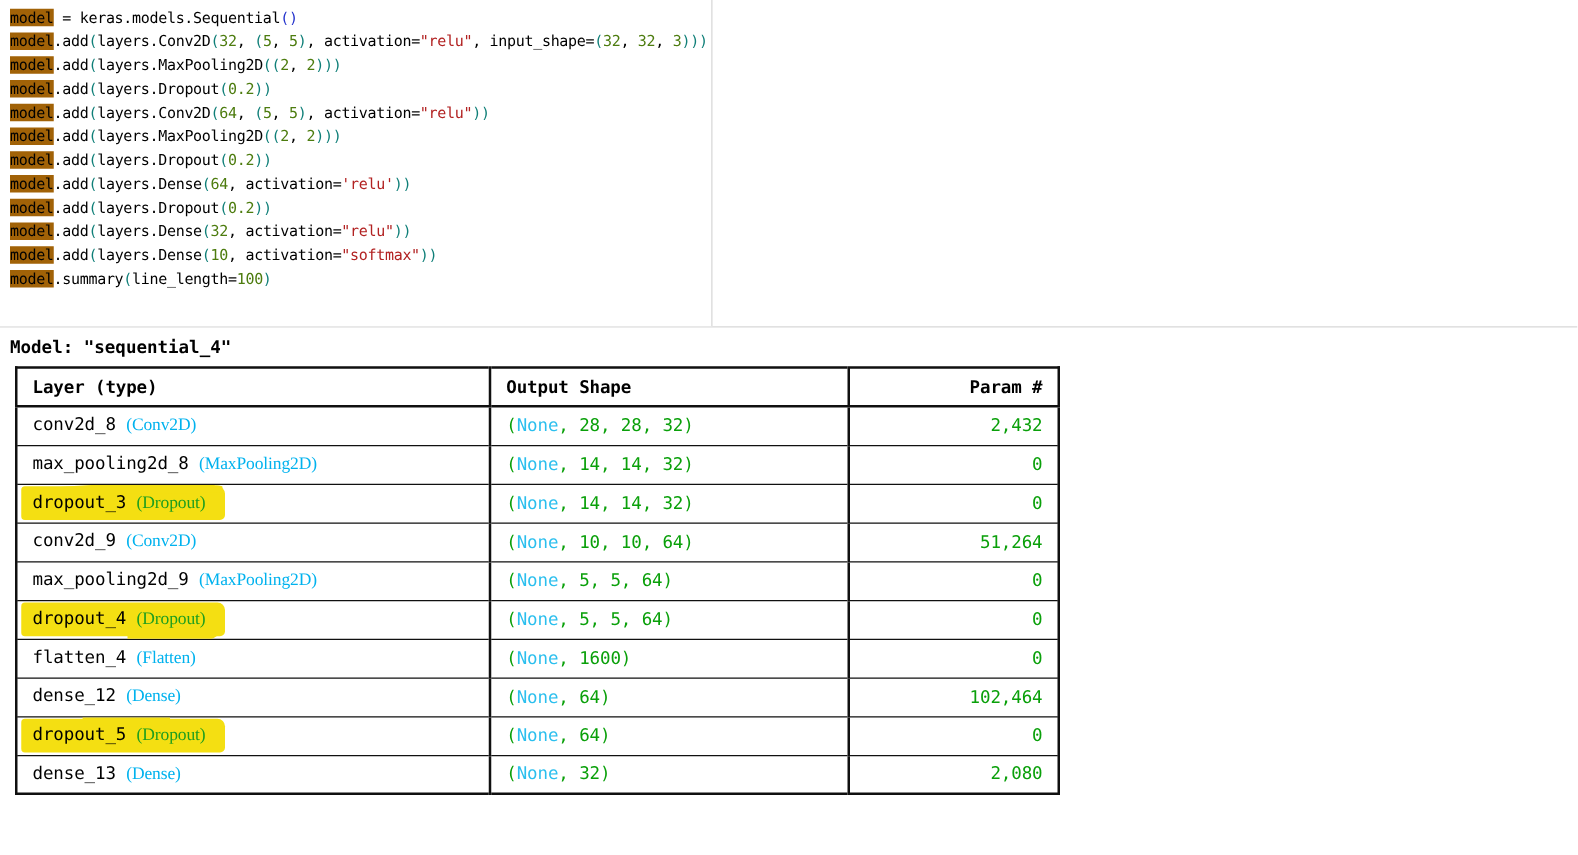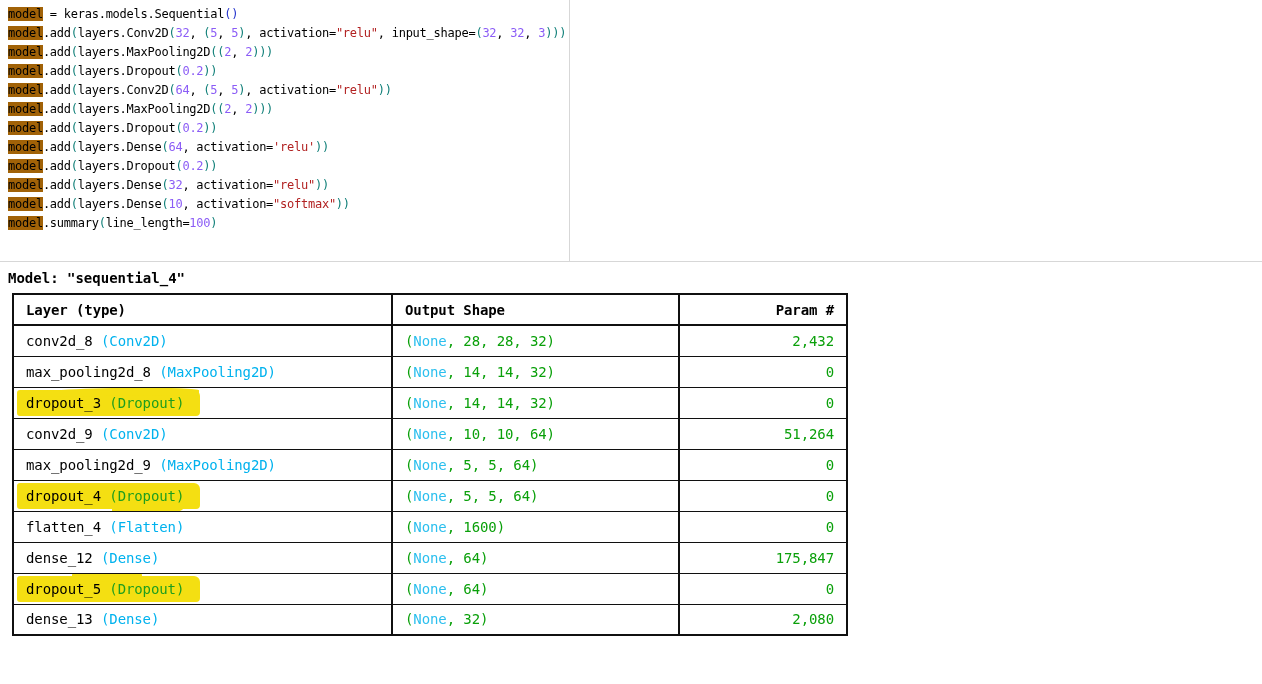--- a/index.html
+++ b/index.html
@@ -5,21 +5,21 @@
   * { margin:0; padding:0; box-sizing:border-box; }
   html,body { width:1262px; height:684px; background:#ffffff; overflow:hidden;
               font-family:"DejaVu Sans Mono","Liberation Mono",monospace; }
 
   
   .top-section { width:1262px; height:262px; border-bottom:1px solid #d7d7d7; background:#fff; }
   .code-pane   { width:570px; height:261px; border-right:1px solid #d7d7d7; background:#fff;
                  padding:5px 0 0 8px; }
   .code-line   { white-space:pre; font-size:12px; line-height:19px; letter-spacing:-0.25px; color:#000; }
   .tk-pln { color:#000000; }
-  .tk-num { color:#8b5cf6; }
+  .tk-num { color:#4d7c0f; }
   .tk-str { color:#b22222; }
   .tk-pt  { color:#0f7f78; }
   .tk-pb  { color:#2433cc; }
   .tk-var { color:#000000; background:#a16207; }
 
   
   .output-area { padding:8px 0 0 8px; }
   .model-title { font-size:14px; font-weight:bold; color:#000; white-space:pre; }
 
   table.summary { border-collapse:collapse; margin:7px 0 12px 4px; table-layout:fixed; background:#fff;padding-left:12px; }
@@ -27,21 +27,21 @@
   table.summary col.c2 { width:287px; }
   table.summary col.c3 { width:168px; }
   table.summary th, table.summary td {
       font-size:14px; letter-spacing:-0.1px; white-space:pre; overflow:hidden;
       border:1px solid #101010; padding:0 12px; }
   table.summary { border:2px solid #101010; }
   table.summary th { height:31px; font-weight:bold; text-align:left; border-bottom:2px solid #101010; border-left:2px solid #101010;}
   table.summary td { height:31px; border-left:2px solid #101010; }
   table.summary th:first-child, table.summary td:first-child { border-left:none; }
   table.summary th.num, table.summary td.num { text-align:right; }
-  .cls   { color:#00b2ee; }
+  .cls   { color:#00b2ee;font-family:Liberation Serif, serif; }
   .shp-g { color:#0aa00a; }
   .shp-c { color:#2bbfee; }
   .param { color:#0aa00a; }
 
   
   tr.hl .cls { color:#1e9e1e; }
   .marker { position:relative; z-index:0; display:inline-block; background:#f4df12;
             padding:5px 16px 5px 9px; margin:-5px -16px -5px -9px; border-radius:3px 6px 4px 3px; }
   .marker::after { content:""; position:absolute; z-index:-1; background:#f4df12; }
   tr.mk-a .marker::after { left:8%;  right:2px; top:-2px;  height:8px;  border-radius:60% 40% 0 0; transform:rotate(-0.6deg); }
@@ -115,21 +115,21 @@
           <td class="num"><span class="param">0</span></td>
         </tr>
         <tr>
           <td><span>flatten_4 </span><span class="cls">(Flatten)</span></td>
           <td><span class="shp-g">(</span><span class="shp-c">None</span><span class="shp-g">, 1600)</span></td>
           <td class="num"><span class="param">0</span></td>
         </tr>
         <tr>
           <td><span>dense_12 </span><span class="cls">(Dense)</span></td>
           <td><span class="shp-g">(</span><span class="shp-c">None</span><span class="shp-g">, 64)</span></td>
-          <td class="num"><span class="param">175,847</span></td>
+          <td class="num"><span class="param">102,464</span></td>
         </tr>
         <tr class="hl mk-c">
           <td><span class="marker"><span>dropout_5 </span><span class="cls">(Dropout)</span></span></td>
           <td><span class="shp-g">(</span><span class="shp-c">None</span><span class="shp-g">, 64)</span></td>
           <td class="num"><span class="param">0</span></td>
         </tr>
         <tr>
           <td><span>dense_13 </span><span class="cls">(Dense)</span></td>
           <td><span class="shp-g">(</span><span class="shp-c">None</span><span class="shp-g">, 32)</span></td>
           <td class="num"><span class="param">2,080</span></td>

